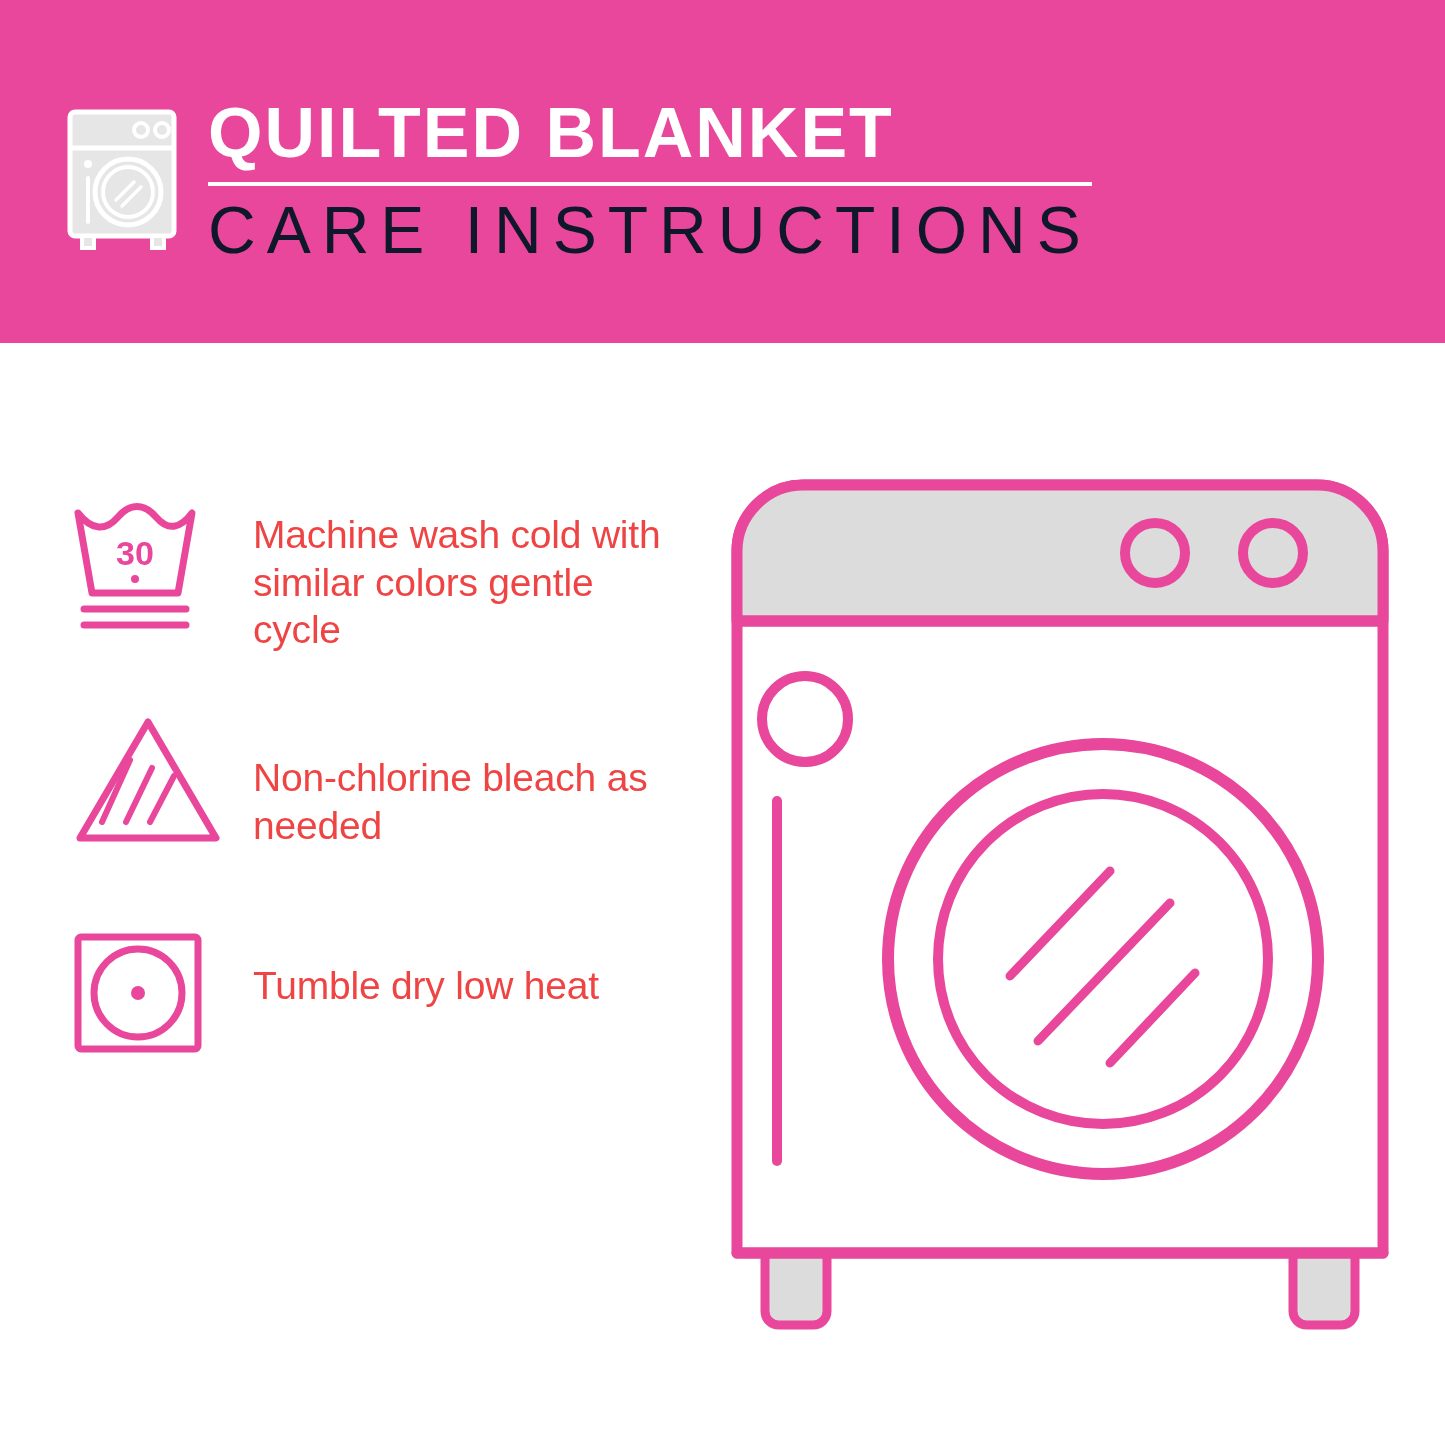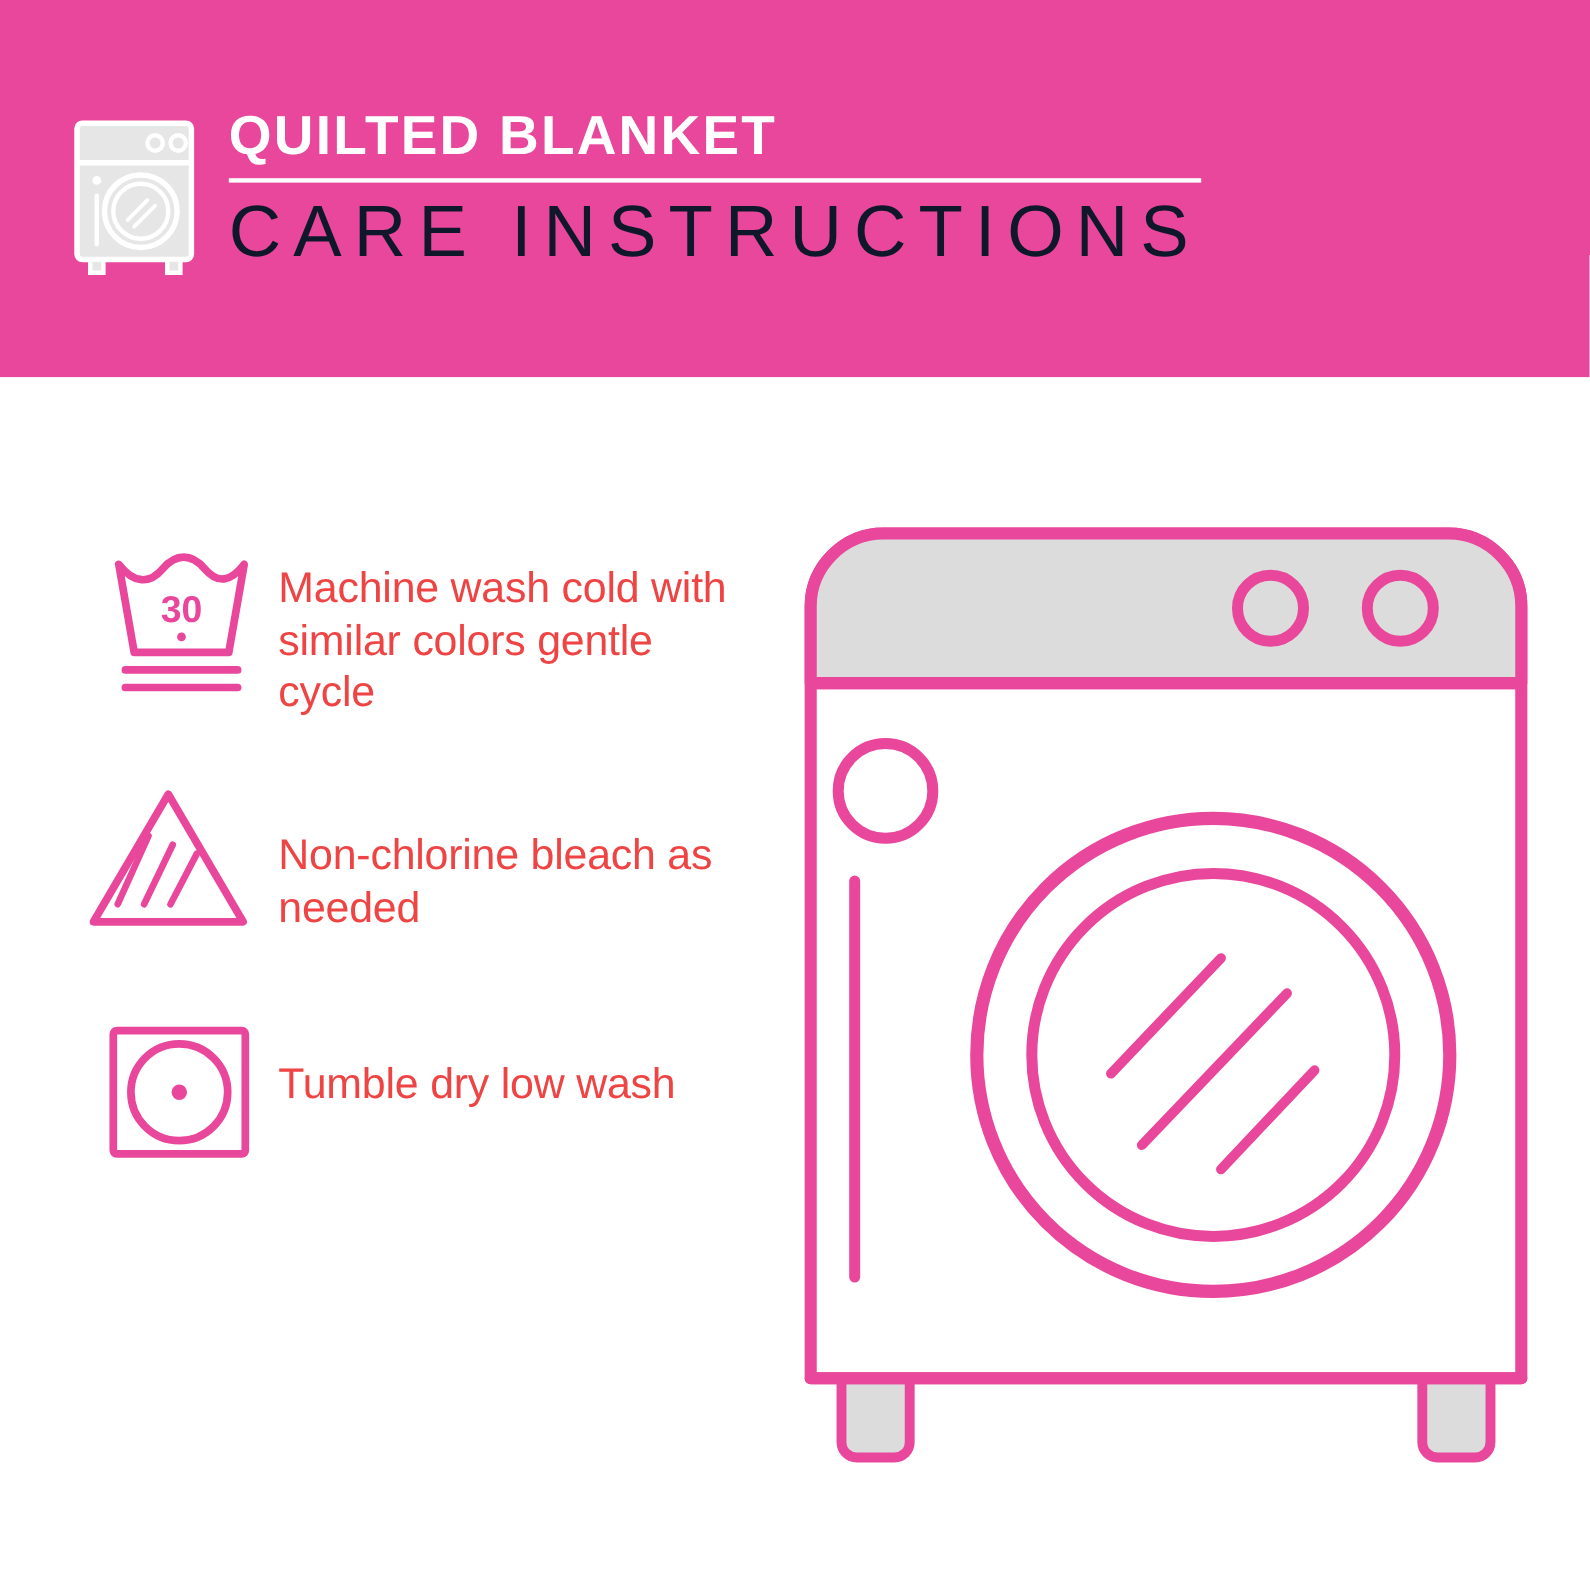--- a/index.html
+++ b/index.html
@@ -40,21 +40,21 @@
     margin-top: 8px;
   }
   .header-text {
     margin-left: 18px;
     display: flex;
     flex-direction: column;
     align-items: stretch;
   }
   .title-main {
     color: #ffffff;
-    font-size: 50px;
+    font-size: 70px;
     font-weight: bold;
     letter-spacing: 2px;
     line-height: 1.0;
     white-space: nowrap;
     padding-bottom: 8px;
   }
   .title-rule {
     height: 4px;
     background: #ffffff;
     width: 100%;
@@ -89,21 +89,21 @@
     display: flex;
     flex-direction: row;
     align-items: flex-start;
     height: 213px;
   }
   .care-icon {
     width: 165px;
     flex: 0 0 165px;
     display: flex;
     align-items: flex-start;
-    justify-content: flex-end;
+    justify-content: flex-start;
     padding-top: 6px;
   }
   .care-text {
     flex: 1 1 auto;
     color: #ef4444;
     font-size: 39px;
     line-height: 1.22;
     padding-top: 20px;
     padding-left: 20px;
     letter-spacing: -0.2px;
@@ -197,21 +197,21 @@
     </div>
 
     <div class="care-row row-tumble">
       <div class="care-icon">
         <svg viewBox="0 0 140 140" width="140" height="140" xmlns="http://www.w3.org/2000/svg">
           <rect x="10" y="14" width="120" height="112" rx="3" ry="3" fill="none" stroke="#e8479b" stroke-width="7"></rect>
           <circle cx="70" cy="70" r="44" fill="none" stroke="#e8479b" stroke-width="7"></circle>
           <circle cx="70" cy="70" r="7" fill="#e8479b"></circle>
         </svg>
       </div>
-      <div class="care-text">Tumble dry low wash</div>
+      <div class="care-text">Tumble dry low heat</div>
     </div>
 
 
   </div>
 
   <div class="washer-illustration">
     <svg viewBox="0 0 690 890" width="690" height="890" xmlns="http://www.w3.org/2000/svg">
 
       <g>
         <path d="M50 755 L50 840 C50 848, 56 854, 64 854 L98 854 C106 854, 112 848, 112 840 L112 755 Z" fill="#dcdcdc" stroke="#e8479b" stroke-width="9" stroke-linejoin="round"></path>

